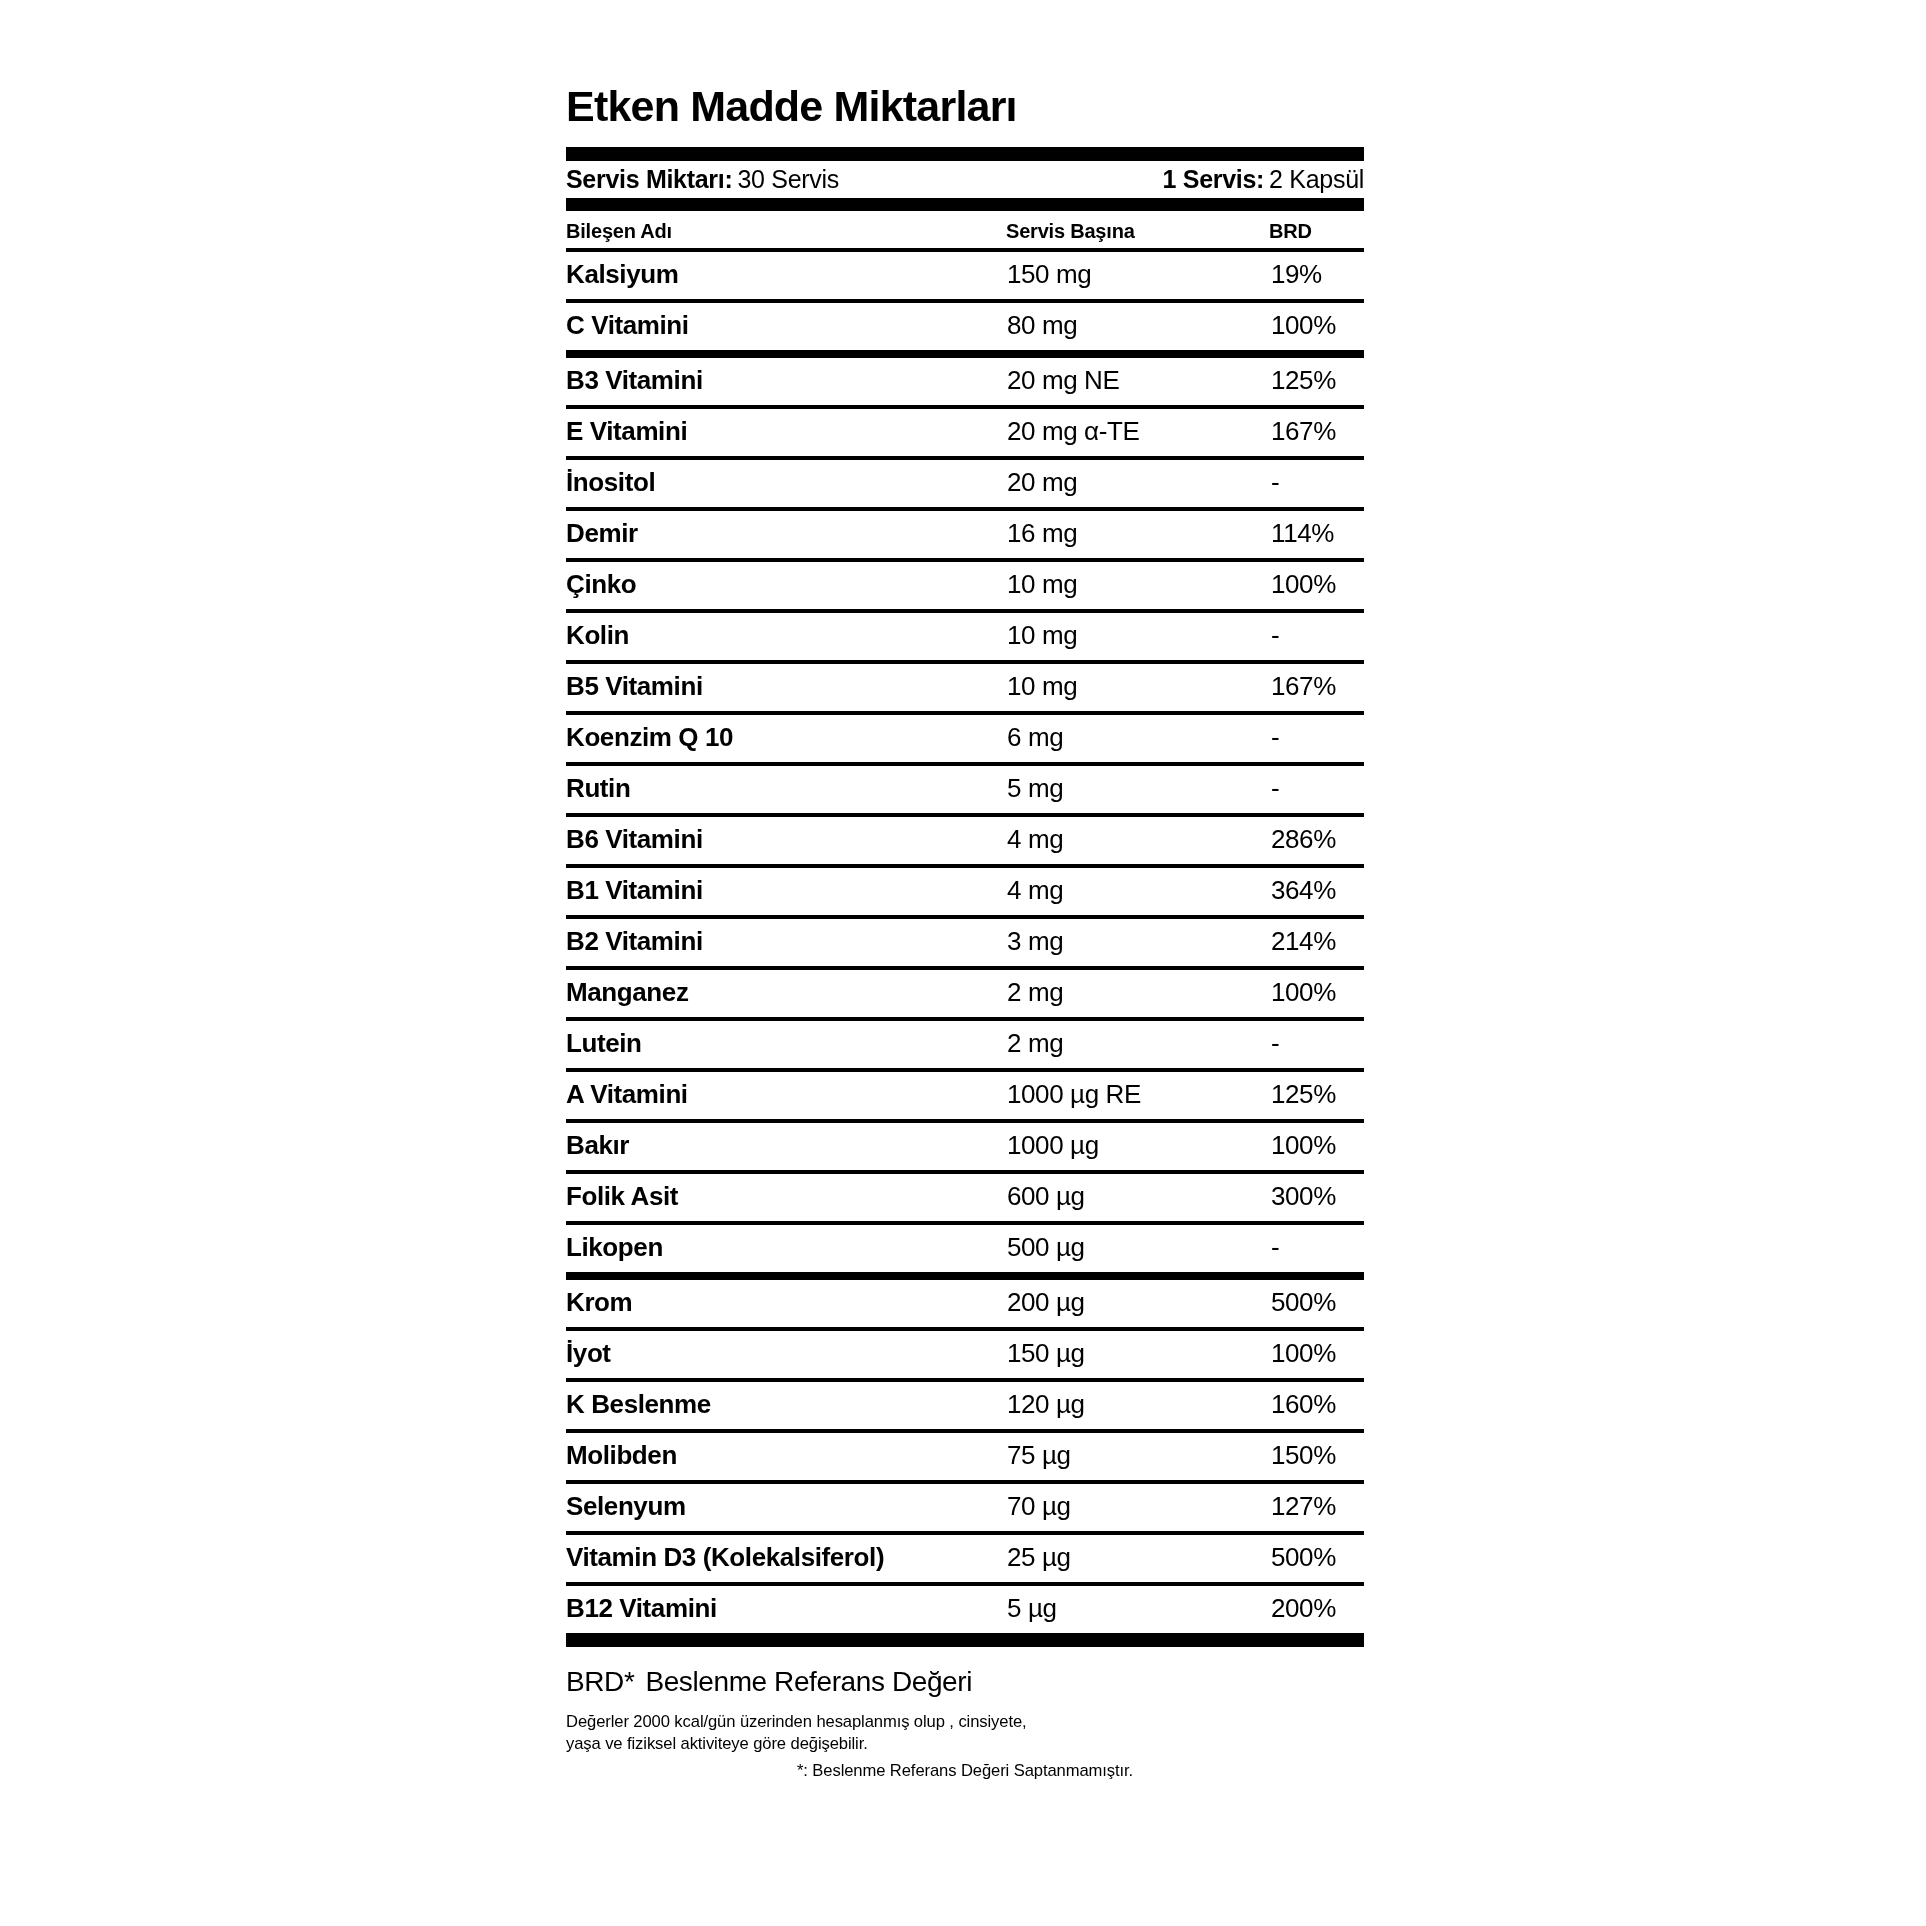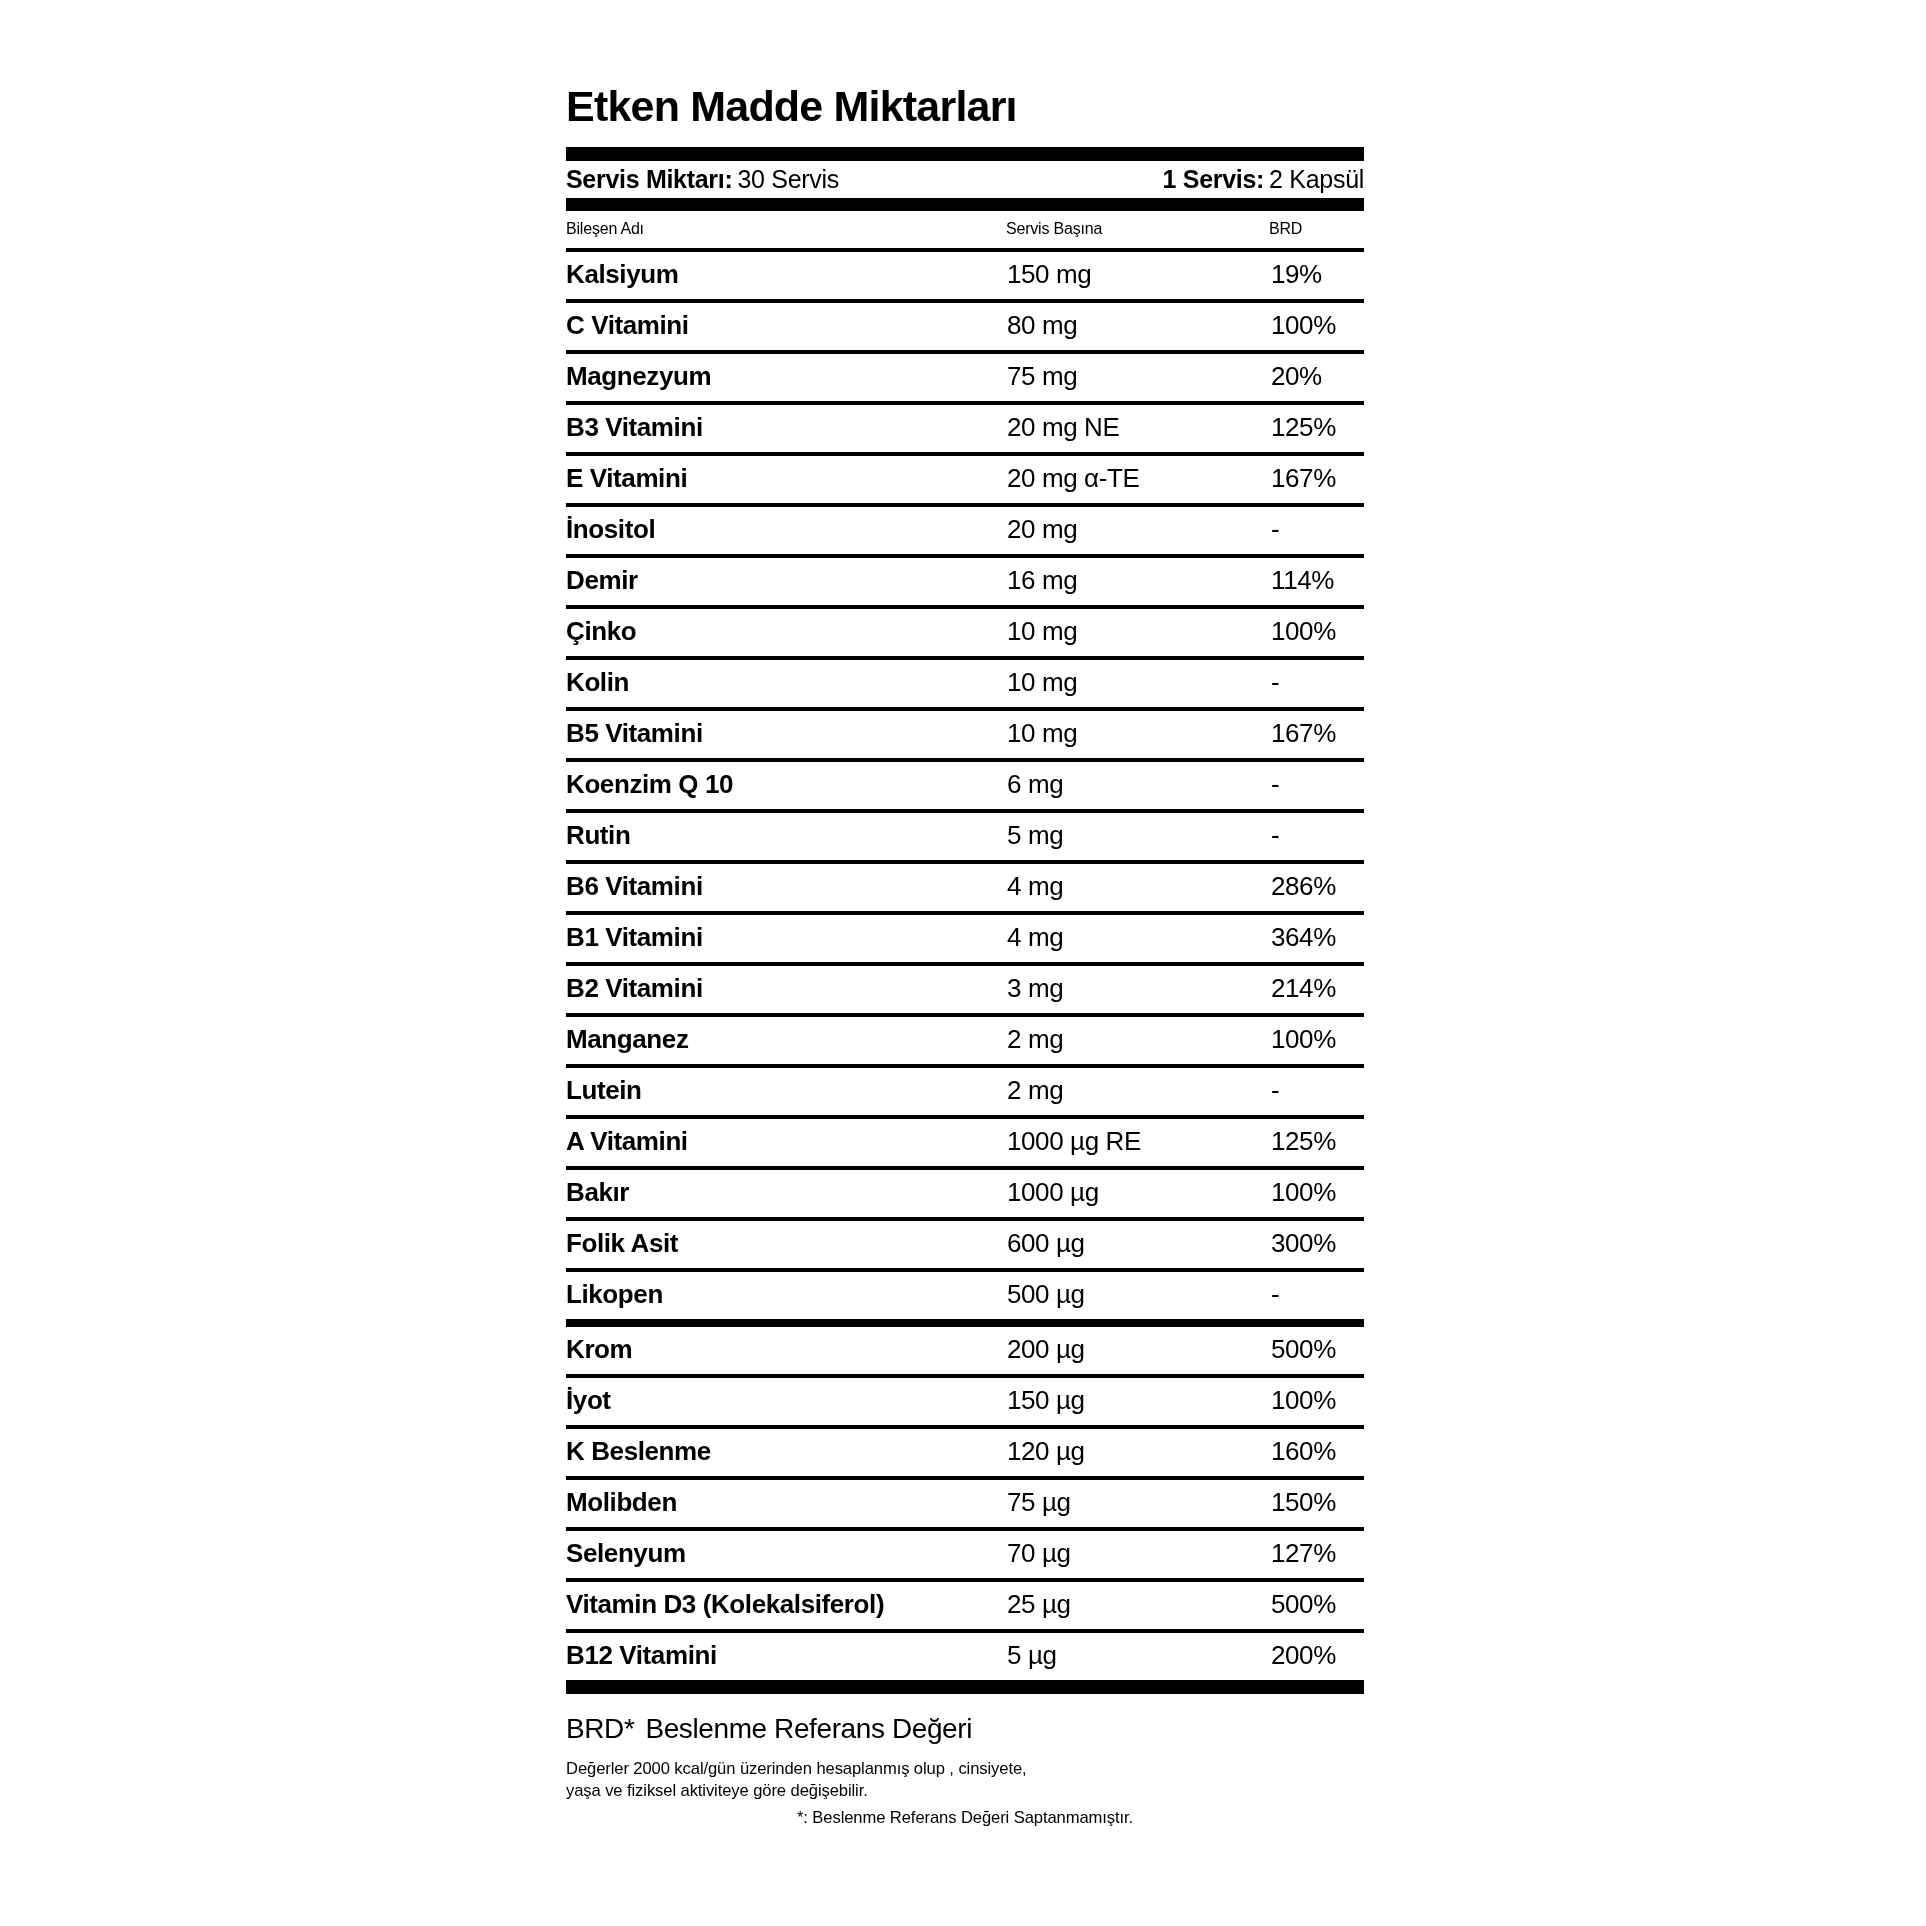--- a/index.html
+++ b/index.html
@@ -52,22 +52,22 @@
     white-space:nowrap;
     gap:44px;
   }
   .serving-row .b{font-weight:700;}
   .serving-left, .serving-right{display:flex;align-items:baseline;gap:5px;}
 
   
   .col-head{
     position:relative;
     height:37px;
-    font-size:16px;
-    font-weight:400;
+    font-size:20px;
+    font-weight:700;
     letter-spacing:-0.2px;
     white-space:nowrap;
   }
   .col-head .ch-name{position:absolute;left:0;top:9px;}
   .col-head .ch-amount{position:absolute;left:440px;top:9px;}
   .col-head .ch-brd{position:absolute;left:703px;top:9px;text-align:right;}
 
   
   .row{
     position:relative;
@@ -142,25 +142,20 @@
           <span class="r-amount">150 mg</span>
           <span class="r-brd">19%</span>
         </div>
         <div class="rule-thin"></div>
         <div class="row">
           <span class="r-name">C Vitamini</span>
           <span class="r-amount">80 mg</span>
           <span class="r-brd">100%</span>
         </div>
         <div class="rule-thin"></div>
-        <div class="row">
-          <span class="r-name">Magnezyum</span>
-          <span class="r-amount">75 mg</span>
-          <span class="r-brd">20%</span>
-        </div>
         <div class="rule-thin"></div>
         <div class="row">
           <span class="r-name">B3 Vitamini</span>
           <span class="r-amount">20 mg NE</span>
           <span class="r-brd">125%</span>
         </div>
         <div class="rule-thin"></div>
         <div class="row">
           <span class="r-name">E Vitamini</span>
           <span class="r-amount">20 mg α-TE</span>

